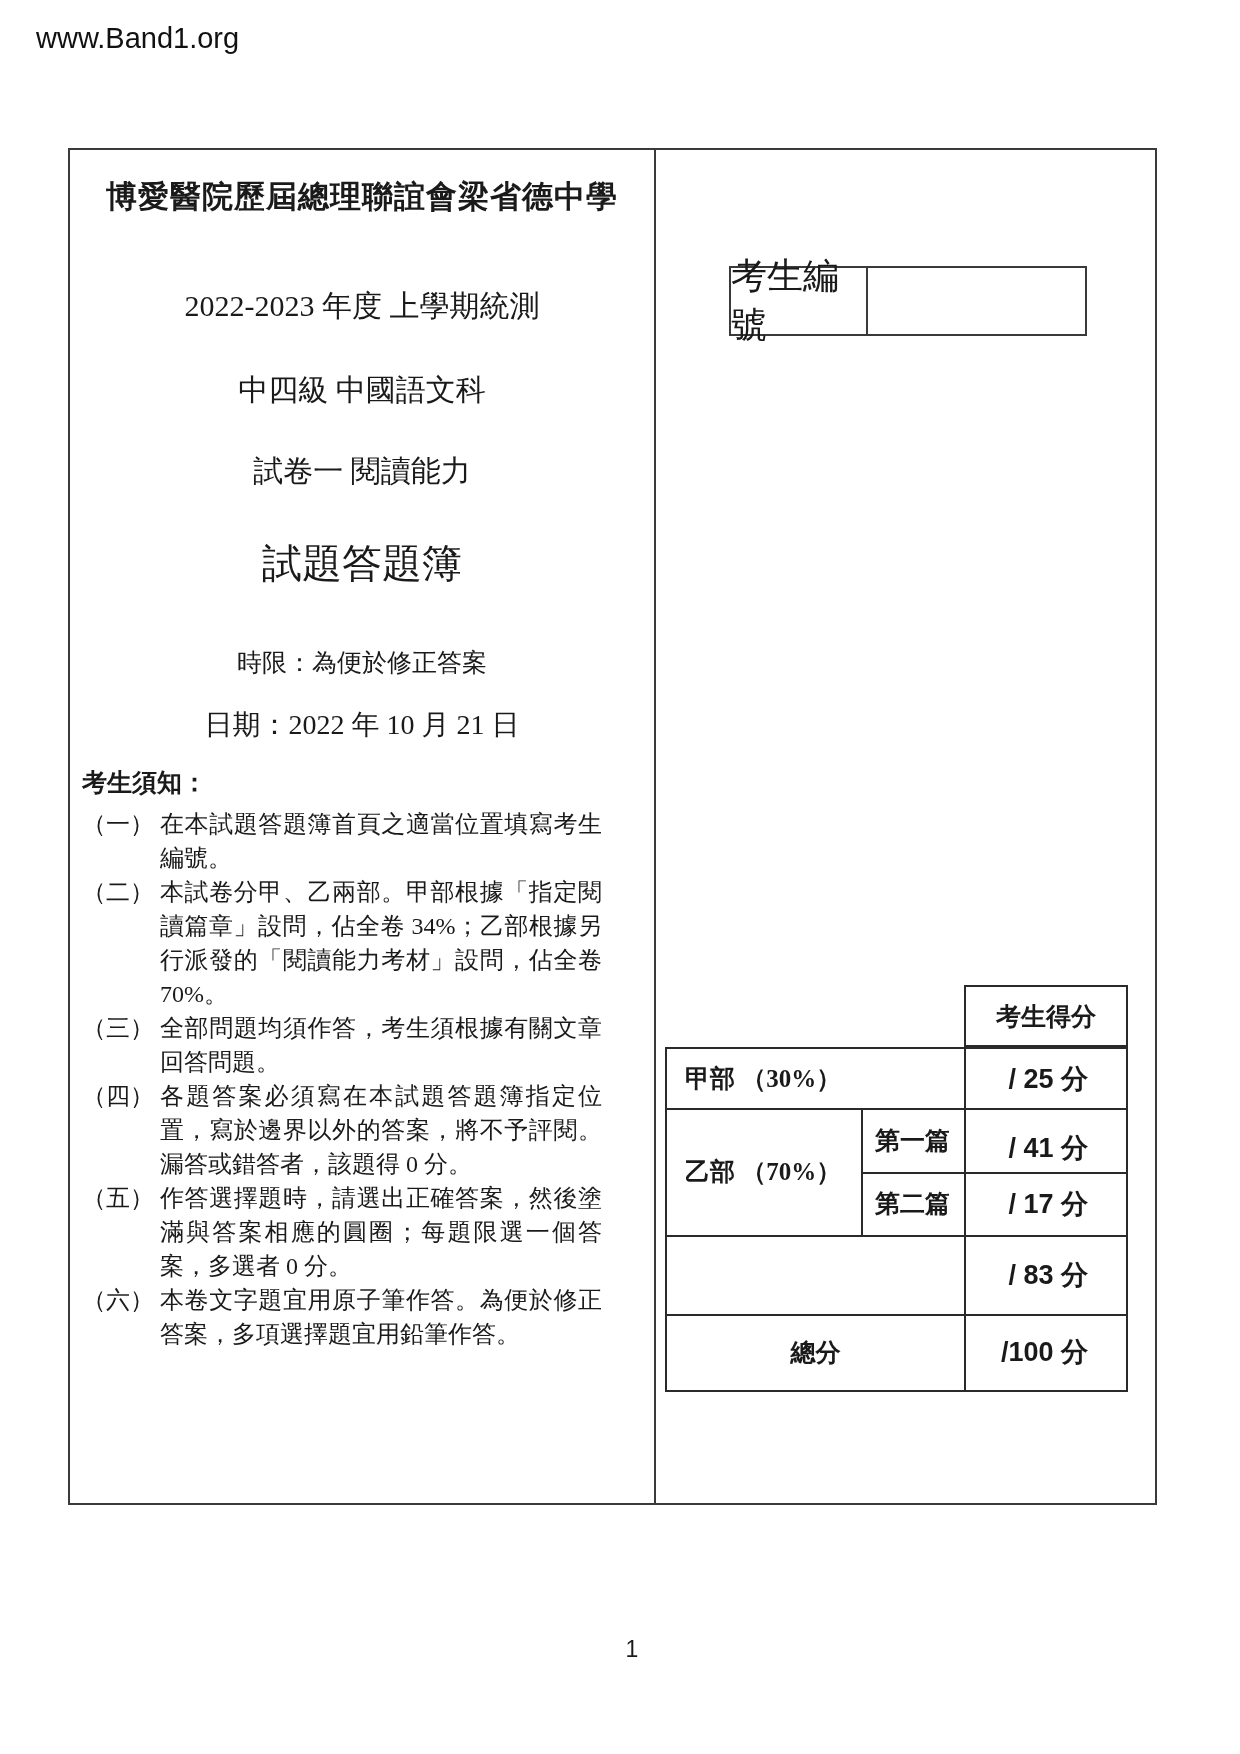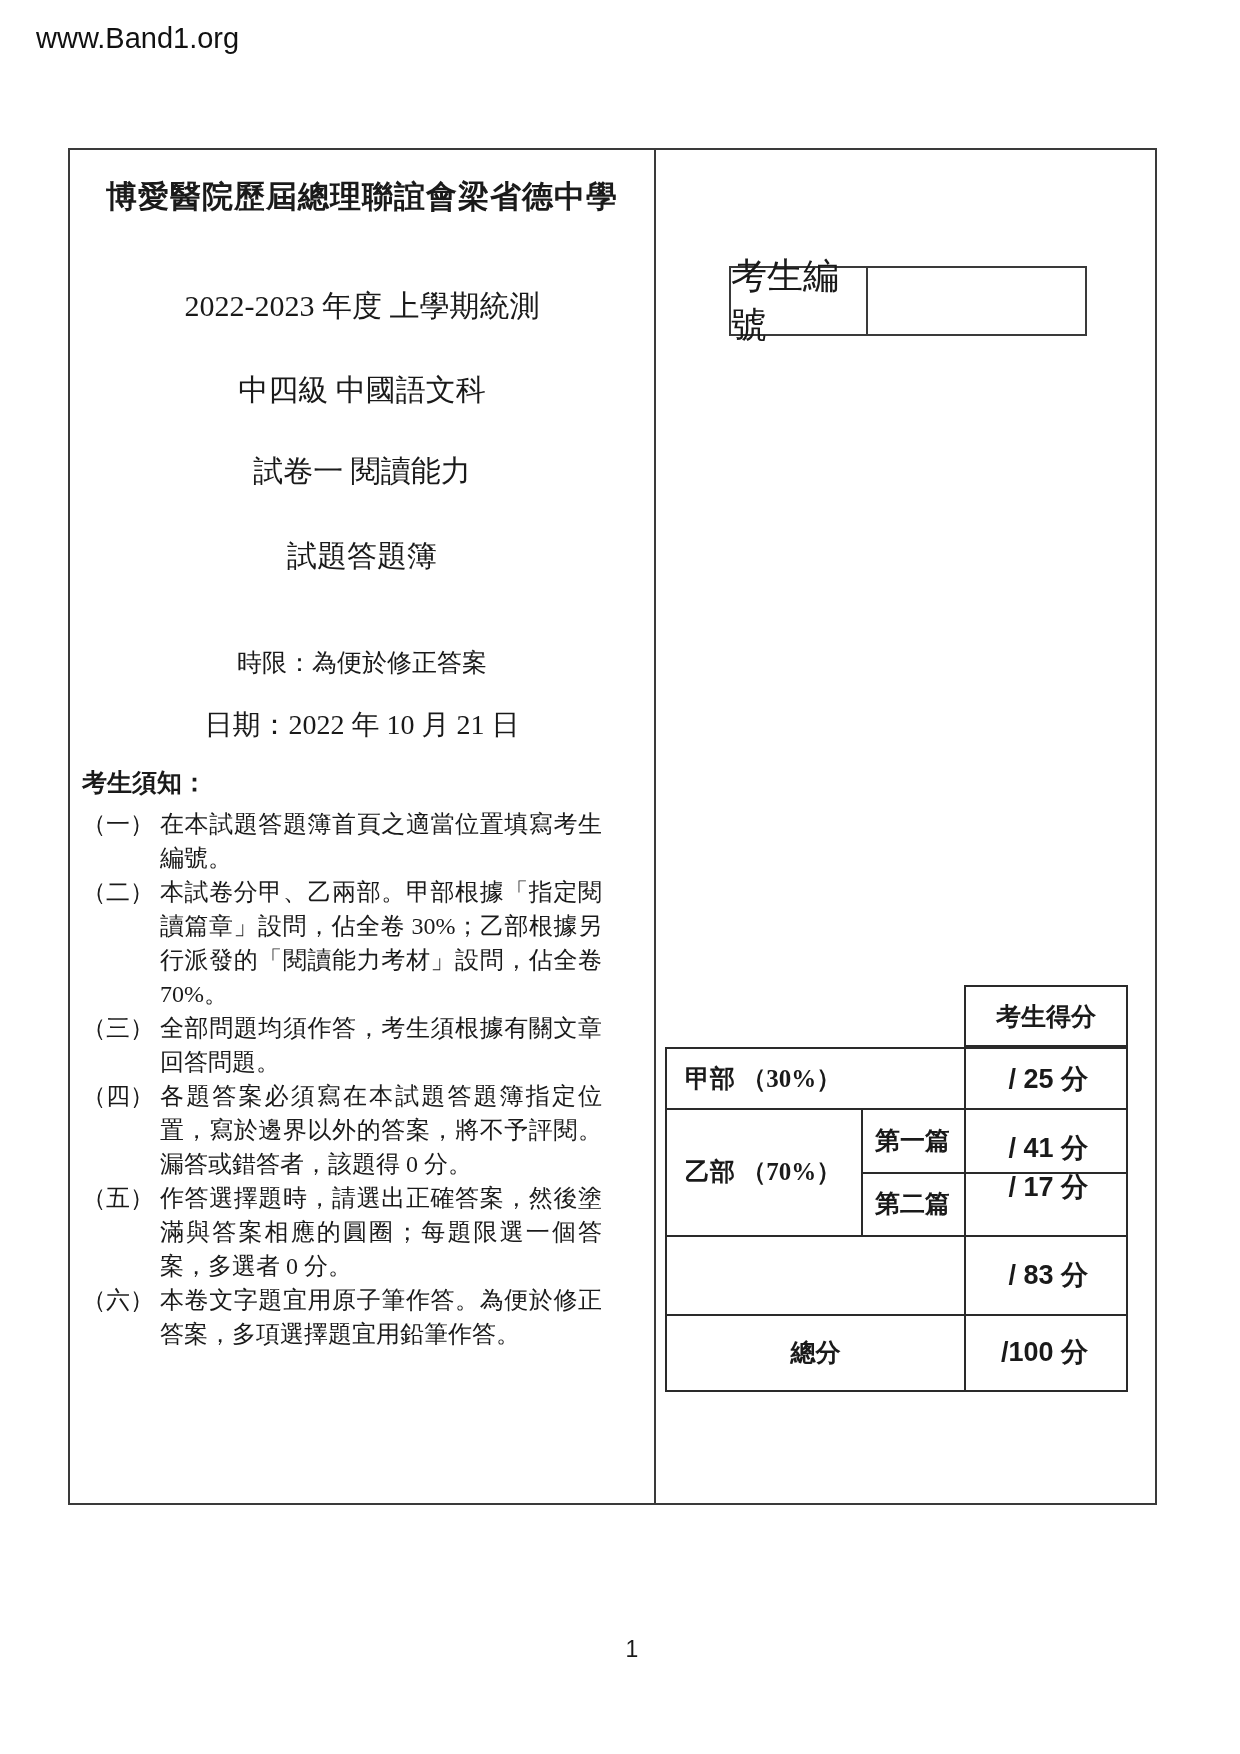--- a/index.html
+++ b/index.html
@@ -23,21 +23,21 @@
   .col-divider {
     position: absolute; left: 584px; top: 0; bottom: 0;
     width: 0; border-left: 2px solid #3a3a3a;
   }
   
   .h { position: absolute; left: 0; width: 584px; text-align: center; white-space: nowrap; }
   .h-school  { top: 26px;  font-size: 31px; font-weight: 600; letter-spacing: 1px; }
   .h-term    { top: 136px; font-size: 30px; }
   .h-class   { top: 220px; font-size: 30px; }
   .h-paper   { top: 301px; font-size: 30px; font-weight: 500; }
-  .h-booklet { top: 386px; font-size: 30px; font-weight: 500; }
+  .h-booklet { top: 386px; font-size: 40px; font-weight: 500; }
   .h-time    { top: 496px; font-size: 25px; }
   .h-date    { top: 556px; font-size: 28px; }
   
   .notes { position: absolute; left: 12px; top: 616px; width: 564px; }
   .notes-title { font-size: 25px; font-weight: 700; margin-bottom: 8px; }
   .note-item { display: flex; font-size: 24px; line-height: 34px; }
   .note-num { flex: 0 0 78px; }
   .note-text { width: 442px; text-align: justify; }
   
   .cand {
@@ -74,21 +74,21 @@
   .c-partb { left: 0; top: 59px; width: 194px; height: 127px; }
   .c-p1 { left: 194px; top: 59px;  width: 103px; height: 64px; justify-content: center; padding-left: 0; }
   .c-p2 { left: 194px; top: 123px; width: 103px; height: 63px; justify-content: center; padding-left: 0; }
   .c-total-label { left: 0; top: 265px; width: 297px; height: 76px; justify-content: center; padding-left: 0; }
   .cell-score {
     font-family: Liberation Sans, sans-serif;
     font-size: 27px; justify-content: flex-end; padding-right: 20px;
   }
   .s-a  { left: 297px; top: 0;     width: 44px;  height: 59px; width: 144px; }
   .s-p1 { left: 297px; top: 59px;  width: 144px; height: 64px; margin-top: 8px; }
-  .s-p2 { left: 297px; top: 106px; width: 144px; height: 63px; }
+  .s-p2 { left: 297px; top: 123px; width: 144px; height: 63px; }
   .s-sub{ left: 297px; top: 186px; width: 144px; height: 79px; }
   .s-tot{ left: 297px; top: 265px; width: 144px; height: 76px; }
   
   .page-num {
     position: absolute; left: 572px; top: 1636px; width: 120px;
     text-align: center; font-family: "Liberation Sans", "DejaVu Sans", sans-serif;
     font-size: 23px;
   }
 </style>
 </head>
@@ -109,21 +109,21 @@
   <div class="h h-date">日期：2022 年 10 月 21 日</div>
 
   <div class="notes">
     <div class="notes-title">考生須知：</div>
     <div class="note-item">
       <span class="note-num">（一）</span>
       <span class="note-text">在本試題答題簿首頁之適當位置填寫考生編號。</span>
     </div>
     <div class="note-item">
       <span class="note-num">（二）</span>
-      <span class="note-text">本試卷分甲、乙兩部。甲部根據「指定閱讀篇章」設問，佔全卷 30%；乙部根據另行派發的「閱讀能力考材」設問，佔全卷 70%。</span>
+      <span class="note-text">本試卷分甲、乙兩部。甲部根據「指定閱讀篇章」設問，佔全卷 34%；乙部根據另行派發的「閱讀能力考材」設問，佔全卷 70%。</span>
     </div>
     <div class="note-item">
       <span class="note-num">（三）</span>
       <span class="note-text">全部問題均須作答，考生須根據有關文章回答問題。</span>
     </div>
     <div class="note-item">
       <span class="note-num">（四）</span>
       <span class="note-text">各題答案必須寫在本試題答題簿指定位置，寫於邊界以外的答案，將不予評閱。漏答或錯答者，該題得 0 分。</span>
     </div>
     <div class="note-item">

